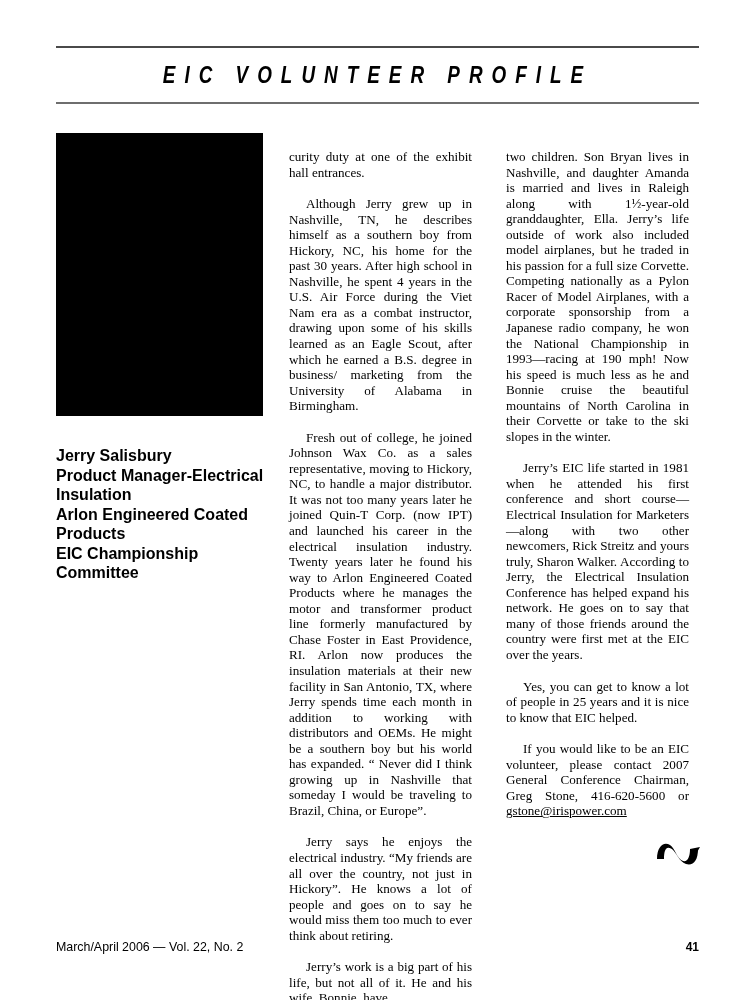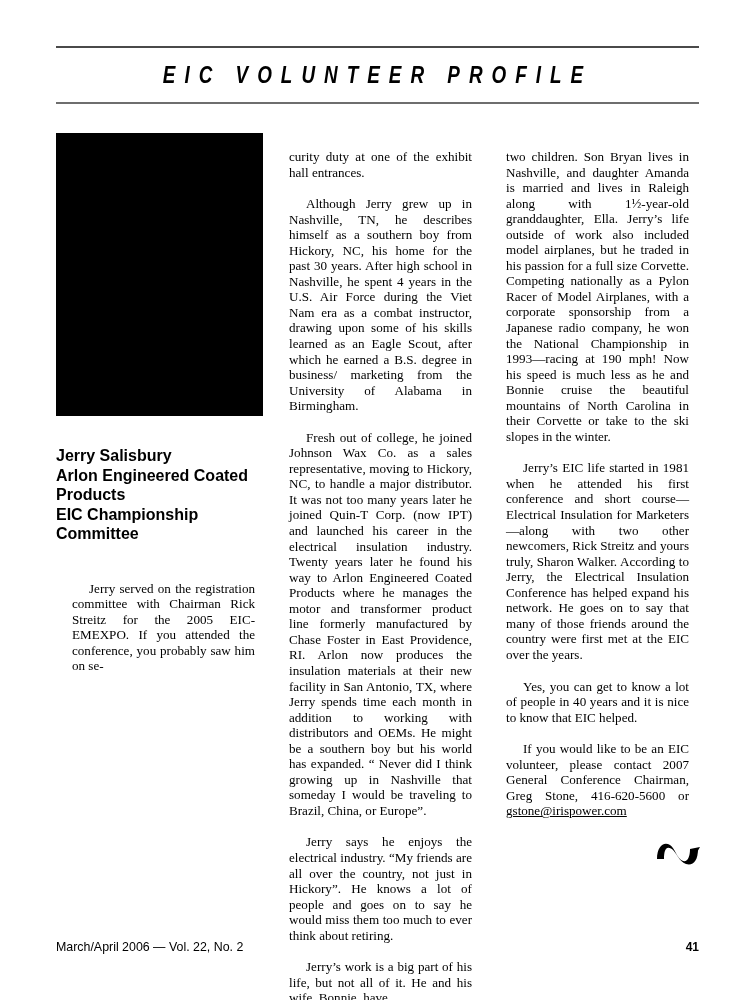--- a/index.html
+++ b/index.html
@@ -143,41 +143,41 @@
     <div class="masthead-title">EIC  VOLUNTEER  PROFILE</div>
     <div class="rule rule-bottom"></div>
   </div>
 
   <div class="col col-left">
 
     <div class="photo"></div>
 
     <div class="caption">
       <div>Jerry Salisbury</div>
+      <div>Product Manager-Electrical Insulation</div>
       <div>Arlon Engineered Coated Products</div>
       <div>EIC Championship Committee</div>
     </div>
 
     <div class="left-body">
-      <p>Jerry served on the registration committee with Chairman Rick Streitz for the 2005 EIC-EMEXPO. If you attended the conference, you probably saw him on se-</p>
     </div>
   </div>
 
   <div class="col col-mid">
     <p class="noindent">curity duty at one of the exhibit hall entrances.</p>
     <p>Although Jerry grew up in Nashville, TN, he describes himself as a southern boy from Hickory, NC, his home for the past 30 years. After high school in Nashville, he spent 4 years in the U.S. Air Force during the Viet Nam era as a combat instructor, drawing upon some of his skills learned as an Eagle Scout, after which he earned a B.S. degree in business/ marketing from the University of Alabama in Birmingham.</p>
     <p>Fresh out of college, he joined Johnson Wax Co. as a sales representative, moving to Hickory, NC, to handle a major distributor. It was not too many years later he joined Quin-T Corp. (now IPT) and launched his career in the electrical insulation industry. Twenty years later he found his way to Arlon Engineered Coated Products where he manages the motor and transformer product line formerly manufactured by Chase Foster in East Providence, RI. Arlon now produces the insulation materials at their new facility in San Antonio, TX, where Jerry spends time each month in addition to working with distributors and OEMs. He might be a southern boy but his world has expanded. “ Never did I think growing up in Nashville that someday I would be traveling to Brazil, China, or Europe”.</p>
     <p>Jerry says he enjoys the electrical industry. “My friends are all over the country, not just in Hickory”. He knows a lot of people and goes on to say he would miss them too much to ever think about retiring.</p>
     <p>Jerry’s work is a big part of his life, but not all of it. He and his wife, Bonnie, have</p>
   </div>
 
   <div class="col col-right">
     <p class="noindent">two children. Son Bryan lives in Nashville, and daughter Amanda is married and lives in Raleigh along with 1½-year-old granddaughter, Ella. Jerry’s life outside of work also included model airplanes, but he traded in his passion for a full size Corvette. Competing nationally as a Pylon Racer of Model Airplanes, with a corporate sponsorship from a Japanese radio company, he won the National Championship in 1993—racing at 190 mph! Now his speed is much less as he and Bonnie cruise the beautiful mountains of North Carolina in their Corvette or take to the ski slopes in the winter.</p>
     <p>Jerry’s EIC life started in 1981 when he attended his first conference and short course—Electrical Insulation for Marketers—along with two other newcomers, Rick Streitz and yours truly, Sharon Walker. According to Jerry, the Electrical Insulation Conference has helped expand his network. He goes on to say that many of those friends around the country were first met at the EIC over the years.</p>
-    <p>Yes, you can get to know a lot of people in 40 years and it is nice to know that EIC helped.</p>
+    <p>Yes, you can get to know a lot of people in 25 years and it is nice to know that EIC helped.</p>
 
     <p class="gap"><span>If you would like to be an EIC volunteer, please contact 2007 General Conference Chairman, Greg Stone, 416-620-5600 or </span><a href="#" class="maillink">gstone@irispower.com</a></p>
 
     <div class="endmark-wrap">
       <span class="endmark">
         <svg viewBox="0 0 46 30" width="46" height="30" aria-hidden="true">
           <path d="M2,22 C2,9 9,4 15,8 C20,11.5 22,21 27,23.5 C32,26 35,21 35,12 L43,12 C43,24 38,29 31,27 C24,25 21,14 16,11.5 C11,9 9,13 9,22 Z" fill="#000000"></path>
           <path d="M35,12 L45,10 L41,17 Z" fill="#000000"></path>
         </svg>
       </span>

